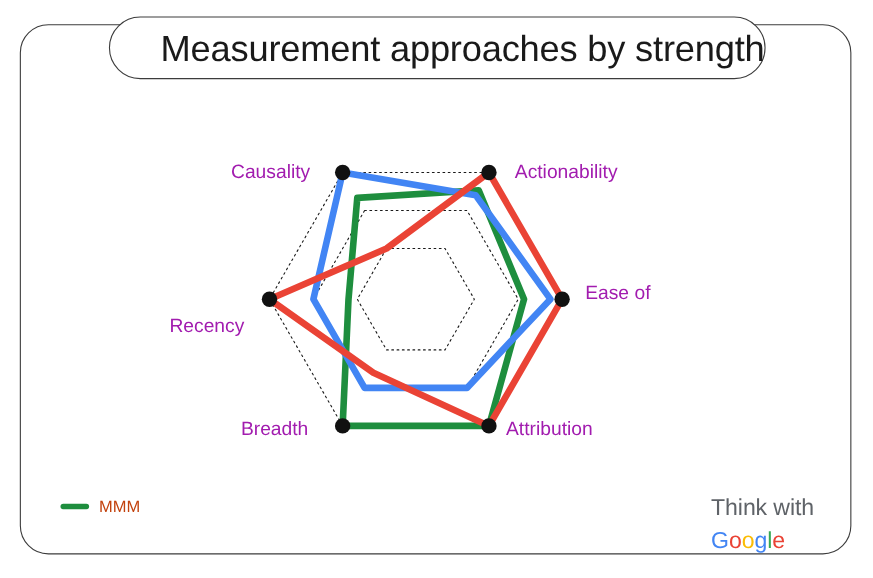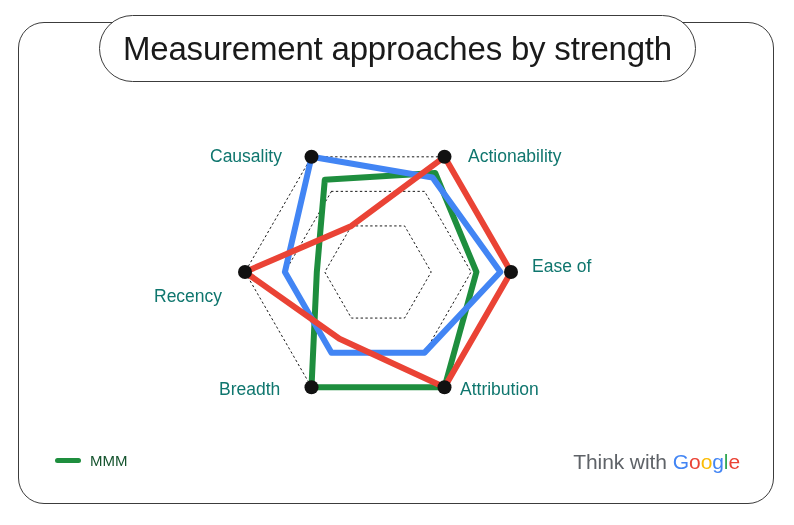--- a/index.html
+++ b/index.html
@@ -25,27 +25,27 @@
     border-radius: 26px;
     box-sizing: border-box;
     background: #ffffff;
   }
 
   #title-pill {
     position: absolute;
     left: 99px;
     top: 15px;
     width: 597px;
-    height: 67px;
+    height: 57px;
     border: 1px solid #3c3c3c;
     border-radius: 34px;
     background: #ffffff;
     display: flex;
     align-items: center;
-    justify-content: center;
+    justify-content: flex-end;
     box-sizing: border-box;
     z-index: 5;
   }
   #title-text {
     font-size: 33px;
     color: #1a1a1a;
     letter-spacing: -0.2px;
     white-space: nowrap;
     font-weight: 400;
   }
@@ -59,21 +59,21 @@
   }
   #radar-svg {
     position: absolute;
     left: 0;
     top: 0;
   }
 
   .axis-label {
     position: absolute;
     font-size: 17.5px;
-    color: #0f766e;
+    color: #a21caf;
     line-height: 20px;
     white-space: nowrap;
   }
   .axis-label.two-line { white-space: normal; width: 150px; }
 
   #lbl-causality   { left: 210px; top: 146px; }
   #lbl-actionability { left: 468px; top: 146px; }
   #lbl-ease        { left: 532px; top: 256px; }
   #lbl-correlation { left: 460px; top: 379px; }
   #lbl-breadth     { left: 219px; top: 379px; }
@@ -93,32 +93,33 @@
     gap: 9px;
   }
   .legend-swatch {
     width: 26px;
     height: 5px;
     border-radius: 2.5px;
     display: block;
   }
   .legend-label {
     font-size: 15px;
-    color: #14532d;
+    color: #c2410c;
   }
 
   #brand {
     position: absolute;
     right: 54px;
     top: 450px;
     font-size: 21px;
     letter-spacing: -0.1px;
     display: flex;
     align-items: baseline;
     gap: 6px;
+    flex-direction: column;
   }
   #brand-think { color: #5f6368; }
   #brand-google { font-weight: 400; }
   #brand-google span { display: inline; }
 </style>
 </head>
 <body>
 
 <div id="card">
 </div>

